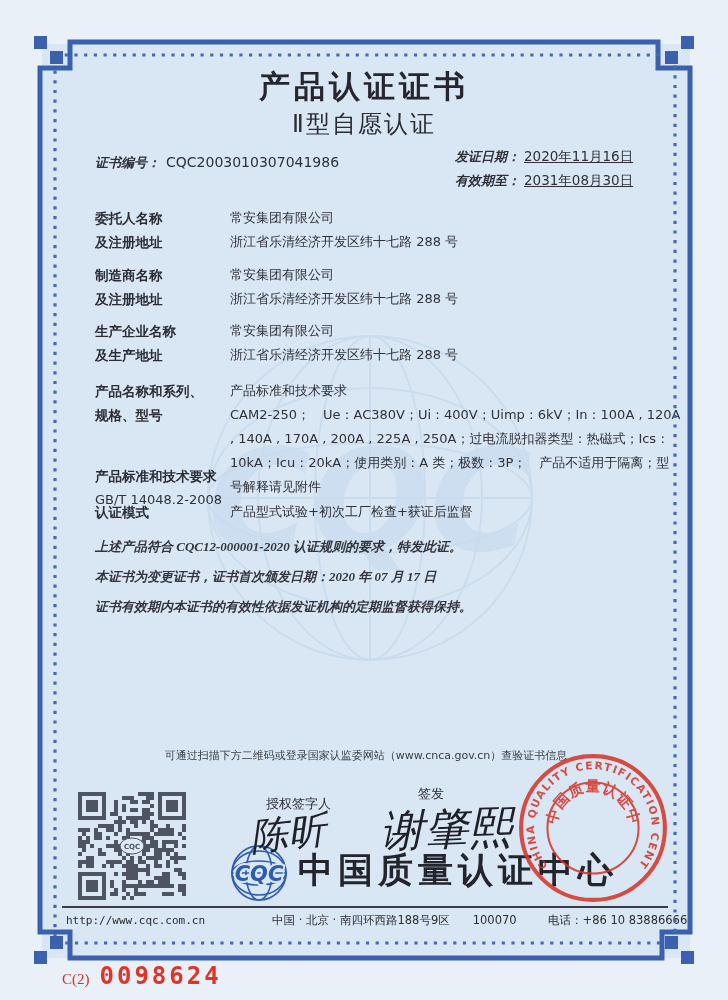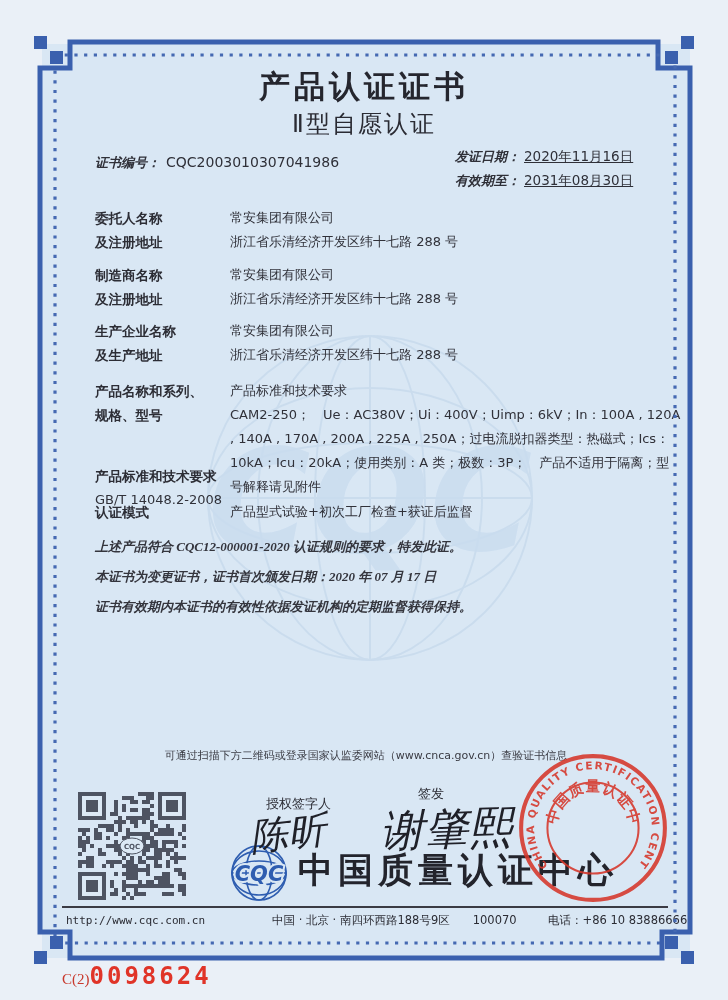--- a/index.html
+++ b/index.html
@@ -34,21 +34,21 @@
   .sig-name{position:absolute; font-style:italic; color:#1f2028; z-index:3;}
   .org-name{position:absolute; left:298px; top:847px; font-size:35px; letter-spacing:5px;
     font-weight:600; color:#23242c;}
   .logo-svg{position:absolute; left:224px; top:842px;}
   .seal-svg{position:absolute; left:512px; top:747px; z-index:5; opacity:.88;}
   .foot-rule{position:absolute; left:62px; top:906px; width:606px; height:2px; background:#3a3b44;}
   .foot{position:absolute; font-size:11.5px; color:#2b2c34; top:913px;}
   .foot.web{left:66px; font-family:"DejaVu Sans Mono","Liberation Mono",monospace; font-size:11px; top:914px;}
   .foot.addr{left:272px;}
   .foot.tel{left:548px;}
-  .serial{position:absolute; left:62px; top:962px; display:flex; align-items:baseline; z-index:3;}
+  .serial{position:absolute; left:62px; top:962px; display:flex; align-items:baseline; gap:10px; z-index:3;}
   .serial .pre{font-family:"Liberation Serif",serif; font-size:15px; color:#c8382c;}
   .serial .num{font-family:"DejaVu Sans Mono","Liberation Mono",monospace; font-weight:bold;
     font-size:24px; letter-spacing:3px; color:#e03428;}
 </style>
 </head>
 <body>
 
 <div class="page">
 
   <div class="inner-bg"></div>

